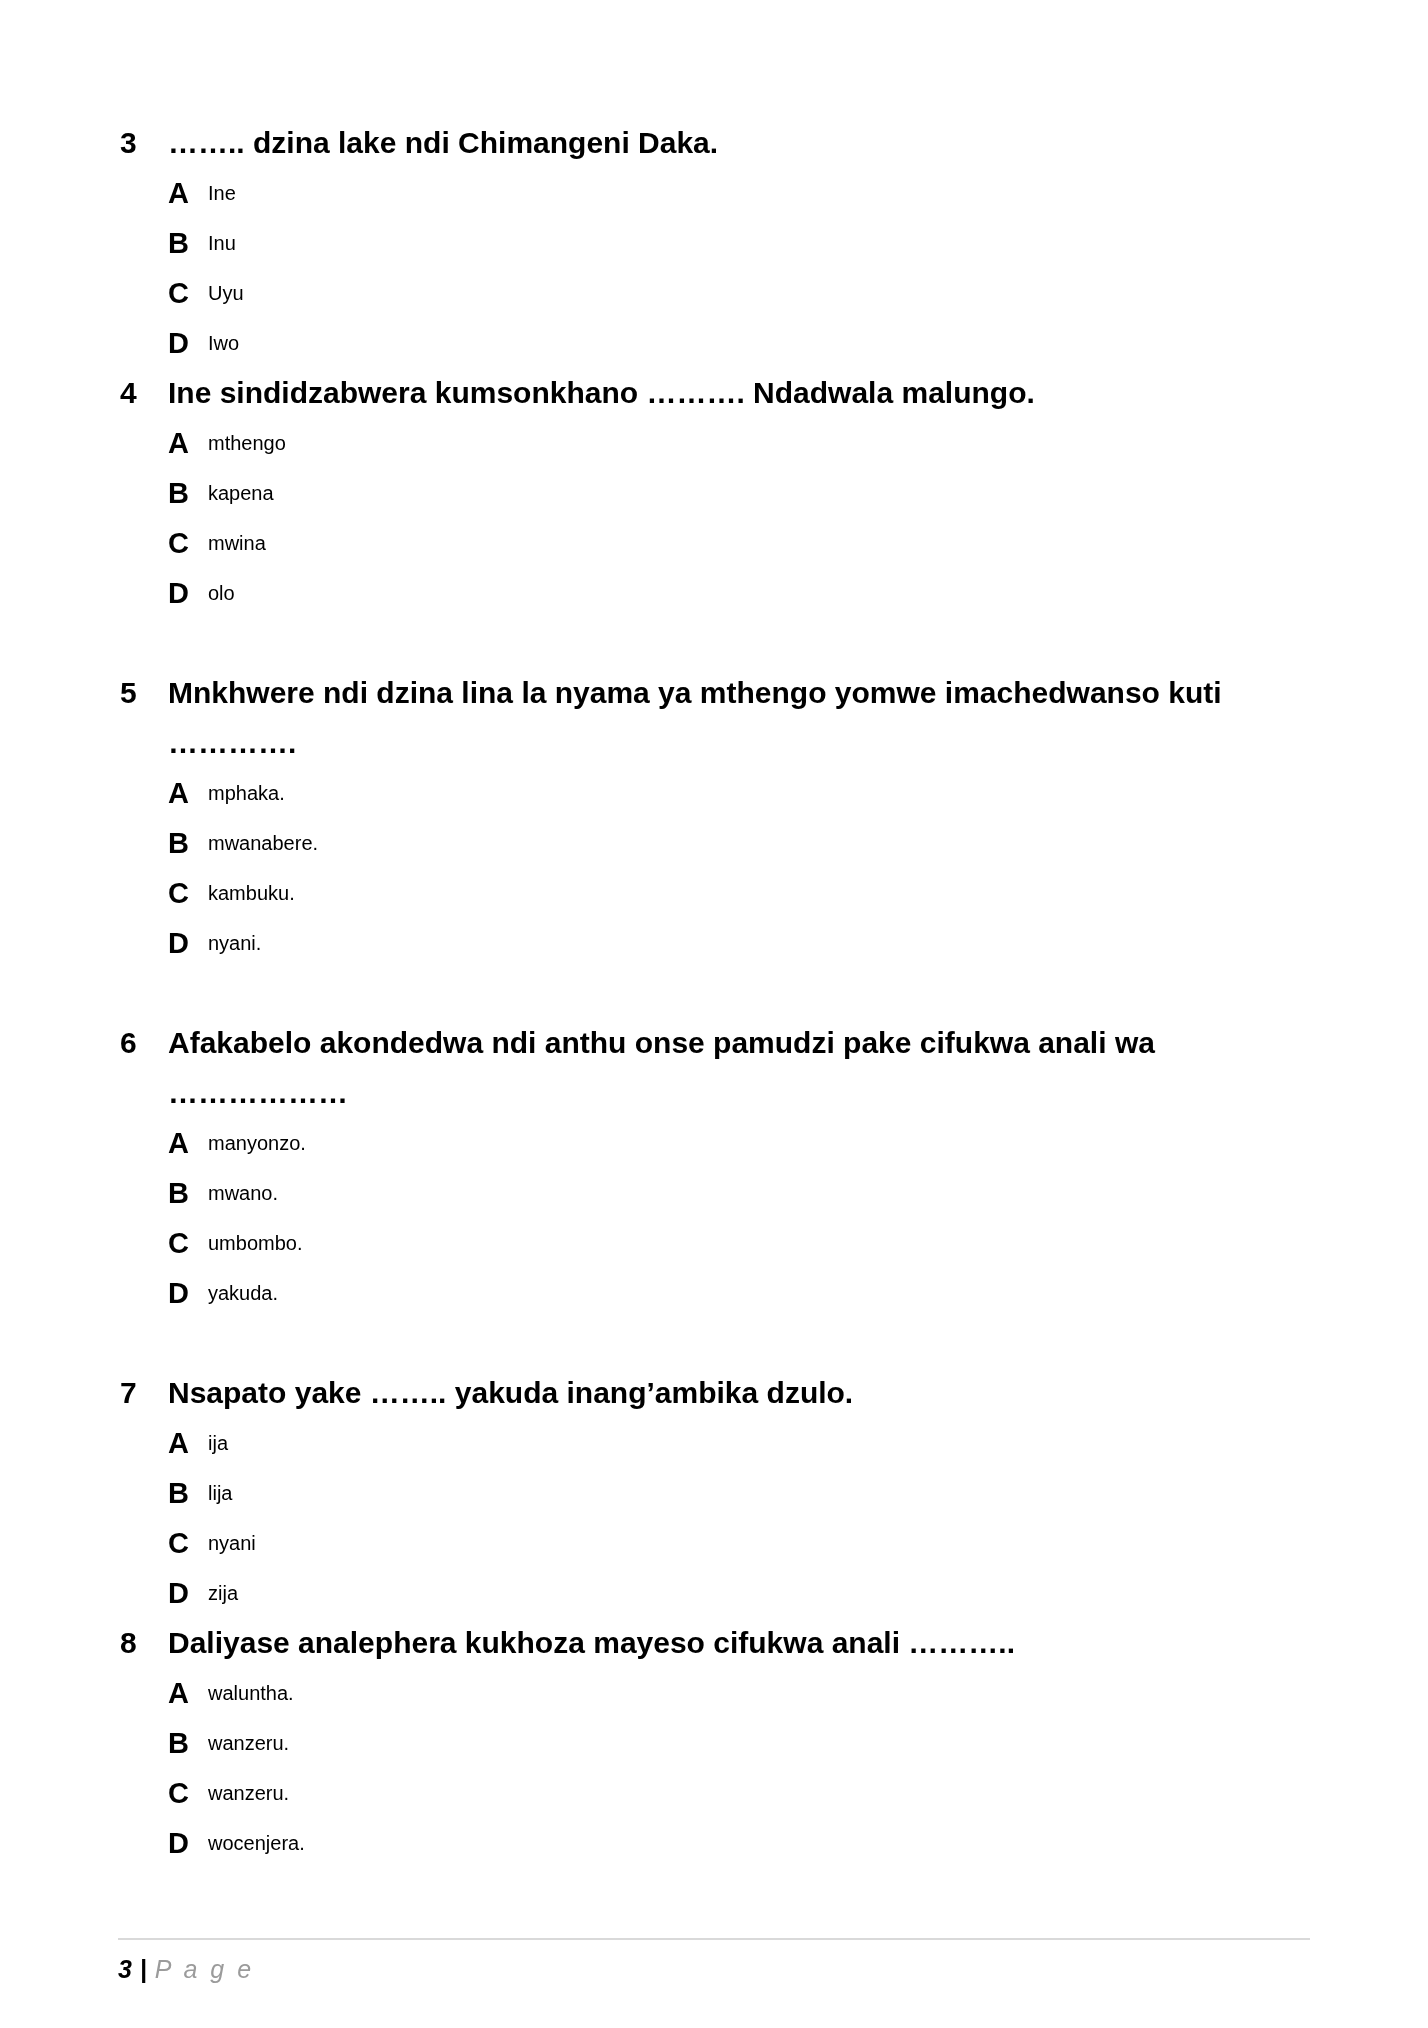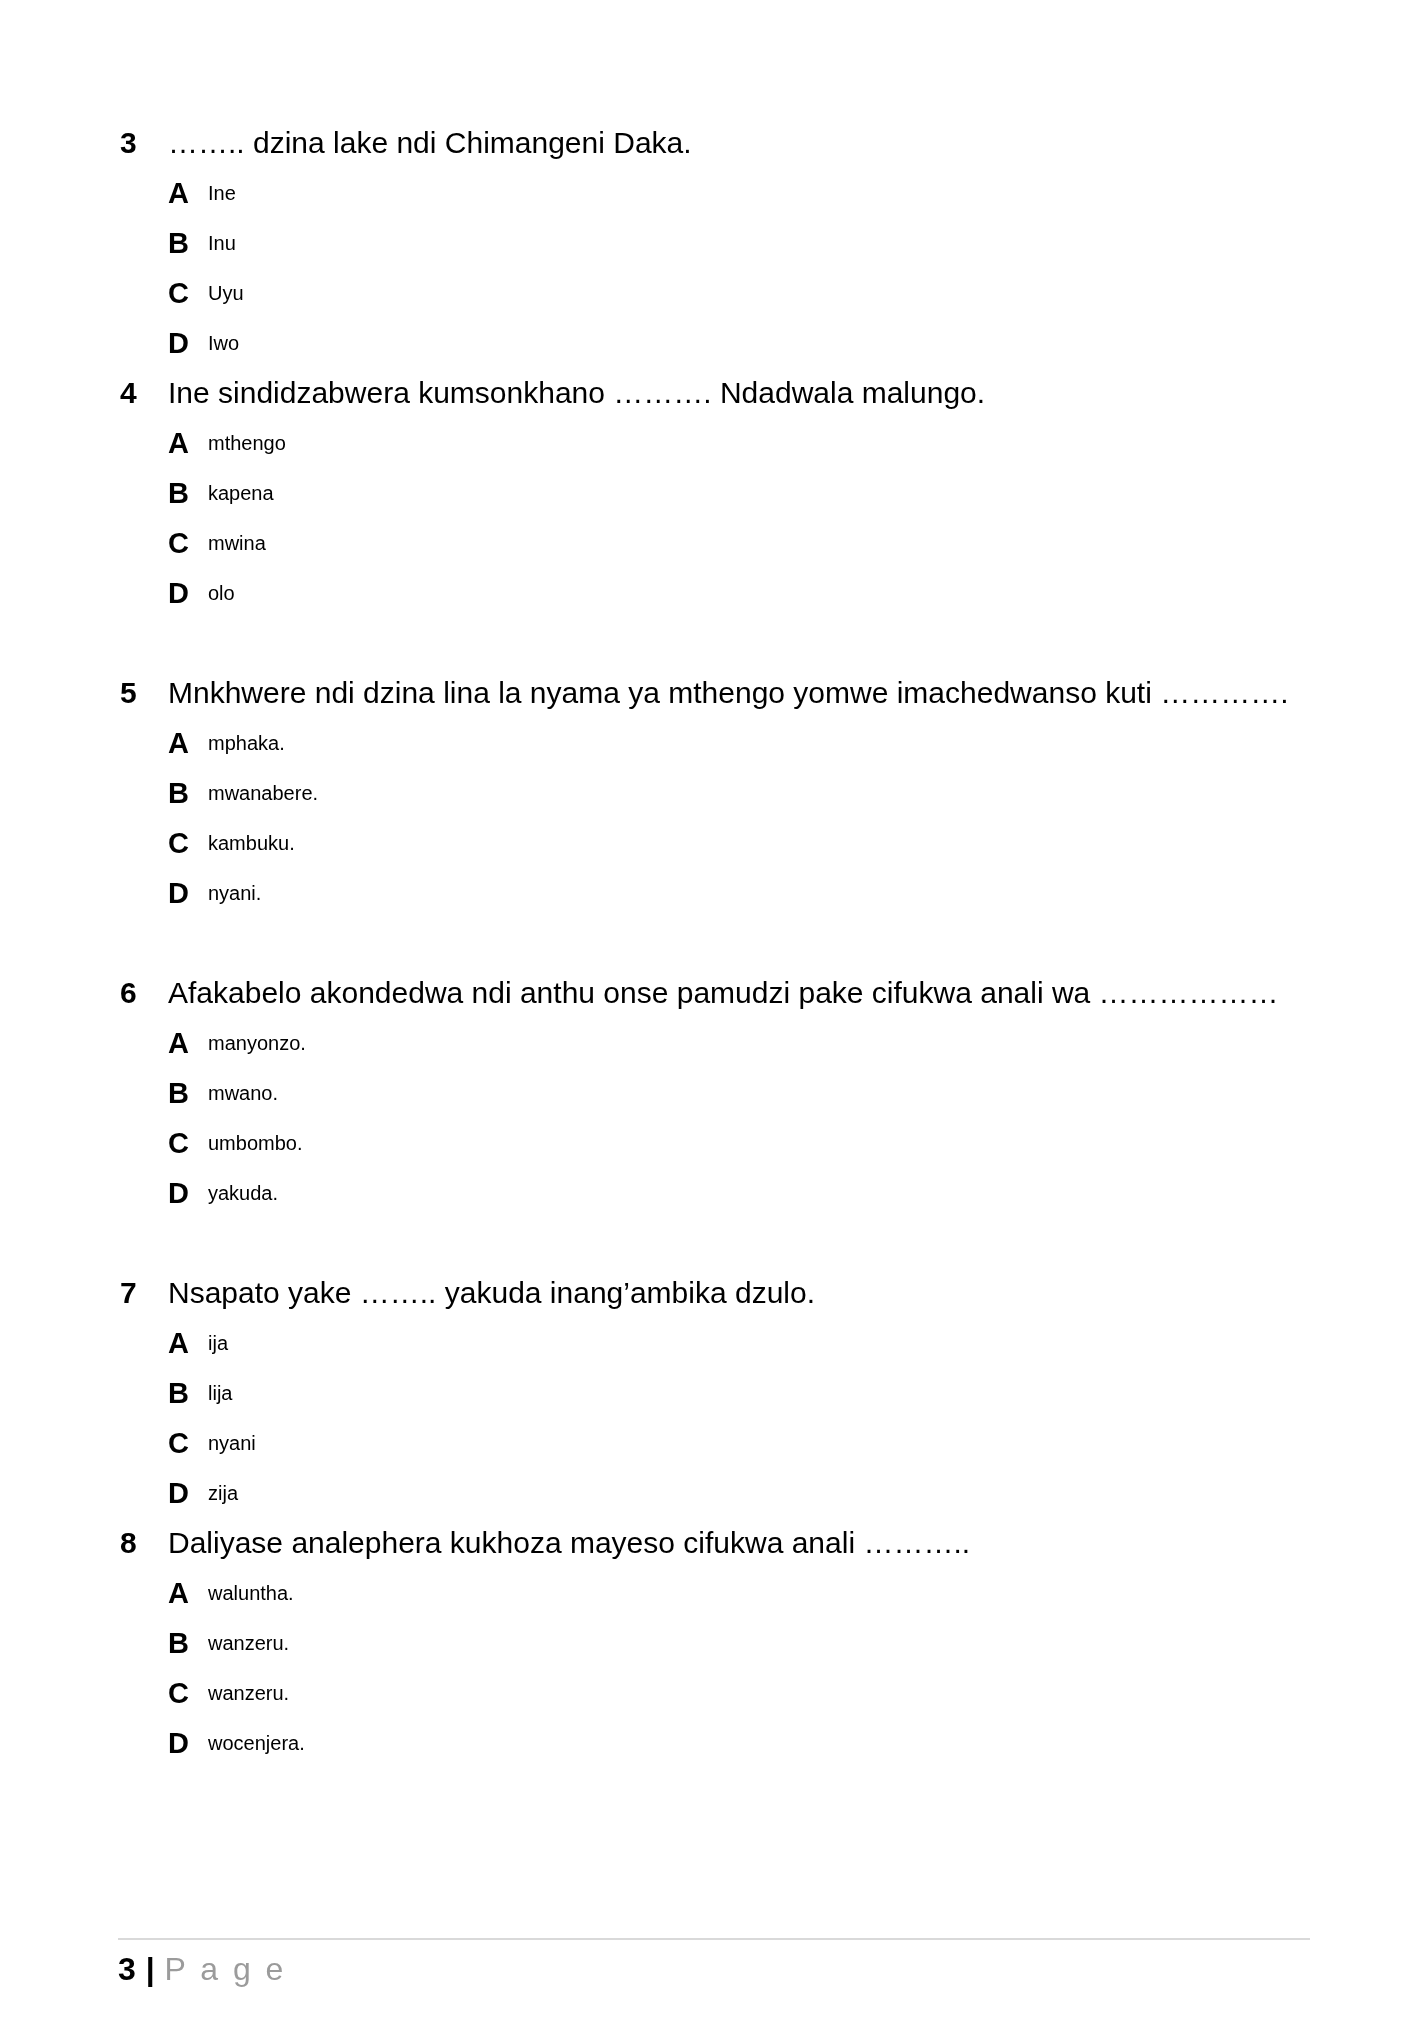--- a/index.html
+++ b/index.html
@@ -41,20 +41,21 @@
     line-height: 50px;
     width: 48px;
     flex: 0 0 48px;
     text-align: left;
   }
   .q-text {
     font-size: 30px;
     line-height: 50px;
     flex: 1 1 auto;
     text-align: left;
+    font-weight: bold;
   }
 
   
   .options {
     margin: 0;
     padding: 0;
   }
   .option-row {
     display: flex;
     align-items: flex-start;
@@ -84,24 +85,25 @@
     right: 118px;
     bottom: 42px;
   }
   .footer-rule {
     border: 0;
     border-top: 2px solid #d9d9d9;
     margin: 0 0 12px 0;
     width: 100%;
   }
   .footer-text {
-    font-size: 32px;
+    font-size: 25px;
     line-height: 34px;
     letter-spacing: 0.5px;
     white-space: pre;
+    font-style: italic;
   }
   .footer-page-num {
     font-weight: bold;
     color: #000000;
   }
   .footer-sep {
     font-weight: bold;
     color: #000000;
   }
   .footer-label {

